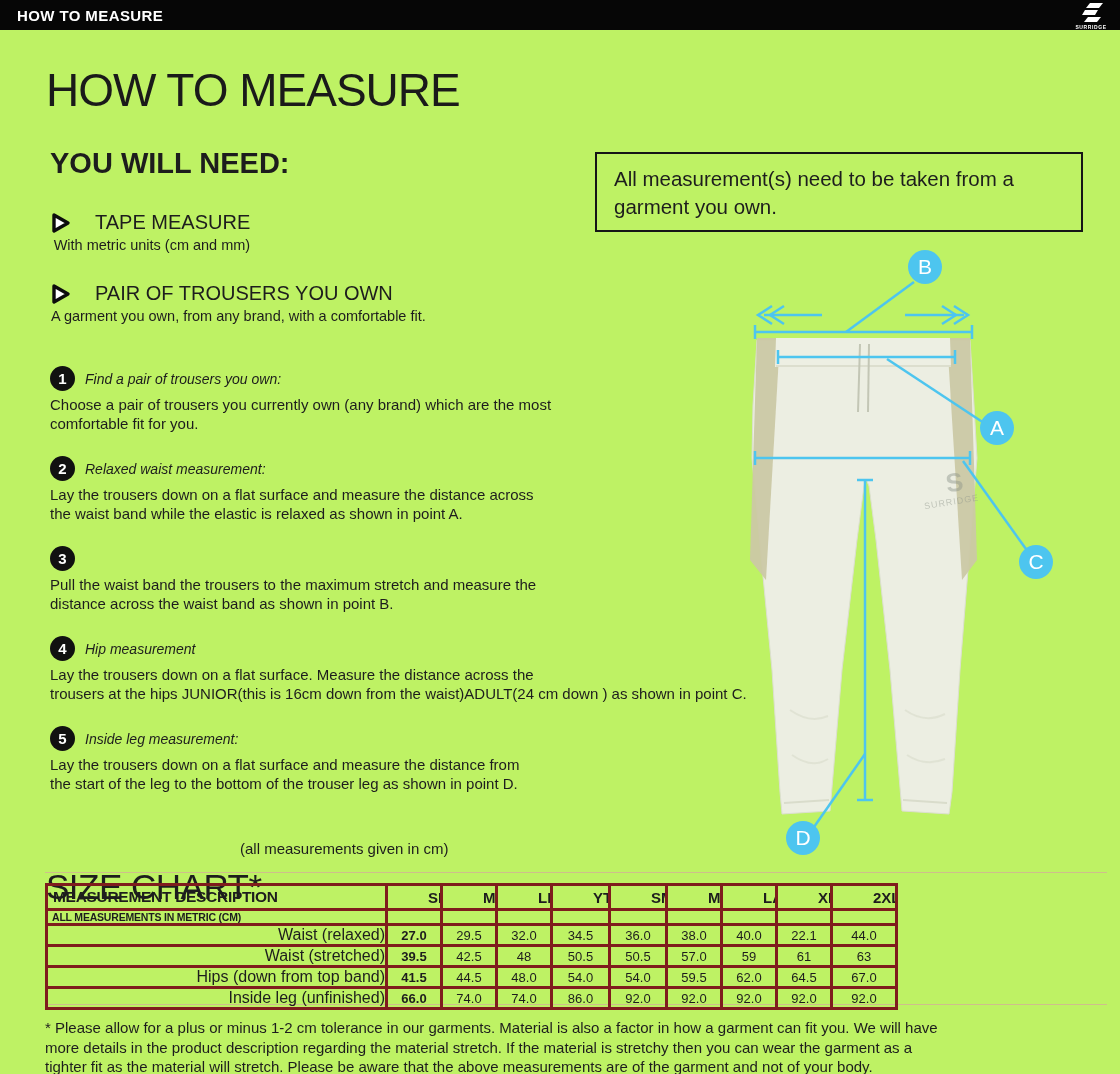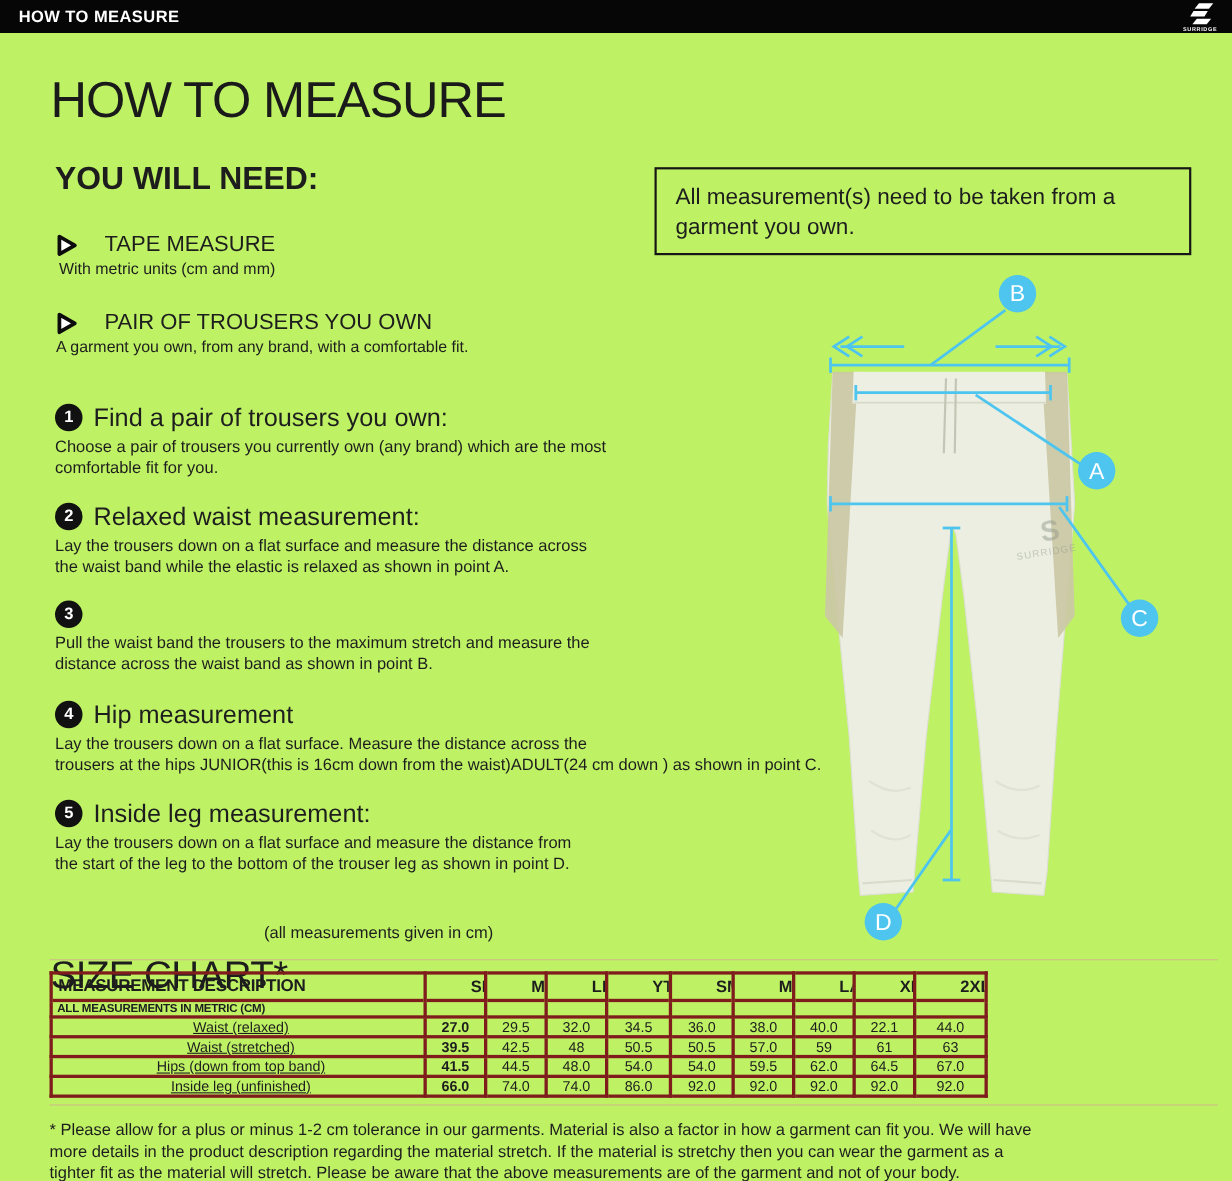--- a/index.html
+++ b/index.html
@@ -19,39 +19,39 @@
 
   .need-item { position: absolute; left: 50px; }
   .need-item .row { display: flex; align-items: center; gap: 23px; }
   .need-label { font-size: 20px; }
   .need-desc { font-size: 14.5px; margin-top: 3px; padding-left: 1px; text-align: right; }
 
   .step { position: absolute; left: 50px; width: 700px; }
   .step-head { display: flex; align-items: center; gap: 10px; }
   .step-num { width: 25px; height: 25px; border-radius: 50%; background: #111; color: #fff;
               font-size: 15px; font-weight: bold; display: flex; align-items: center; justify-content: center; flex: 0 0 25px; }
-  .step-title { font-size: 23px; }
+  .step-title { font-size: 14px; font-style: italic; }
   .step-body { font-size: 15px; line-height: 18.5px; margin-top: 5px; white-space: pre-line; }
 
   .notice-box { position: absolute; left: 595px; top: 152px; width: 488px; height: 80px;
                 border: 2px solid #161616; font-size: 20.5px; line-height: 27.5px; padding: 11px 17px; }
 
   .size-chart-heading { position: absolute; left: 46px; top: 867px; font-size: 35px; font-weight: 400; letter-spacing: -0.5px; }
   .size-chart-note { position: absolute; left: 240px; top: 840px; font-size: 15px; }
 
   .pink-line { position: absolute; left: 45px; width: 1062px; height: 1px; background: #d8a2a2; opacity: 0.65; }
 
   .size-table { position: absolute; left: 45px; top: 883px; width: 850px; border-collapse: collapse;
                 border: 2px solid #000; table-layout: fixed; }
   .size-table th, .size-table td { border: 3px solid #7f1d1d; padding: 0; text-align: center; overflow: hidden; white-space: nowrap; }
   .size-table thead th { font-size: 15px; font-weight: bold; height: 25px; border-bottom: 2px solid #000; padding-left: 40px; }
   .size-table thead th.desc { text-align: left; padding-left: 5px; font-size: 15.5px; letter-spacing: -0.3px; }
   .metric-row td { height: 15px; font-size: 10.5px; font-weight: bold; text-align: left; padding-left: 4px; letter-spacing: -0.2px; }
   .data-row td { height: 18px; font-size: 13px; }
-  .data-row td.rowlabel { text-align: center; padding-left: 5px; font-size: 13px; text-decoration: underline; }
+  .data-row td.rowlabel { text-align: right; padding-left: 5px; font-size: 16px; }
   .data-row td.col-sb { font-weight: bold; }
 
   .footnote { position: absolute; left: 45px; top: 1018px; width: 1052px; font-size: 15px;
               line-height: 19.5px; white-space: pre-line; }
 
   .diagram { position: absolute; left: 700px; top: 240px; width: 420px; height: 640px; }
 </style>
 </head>
 <body>
 

